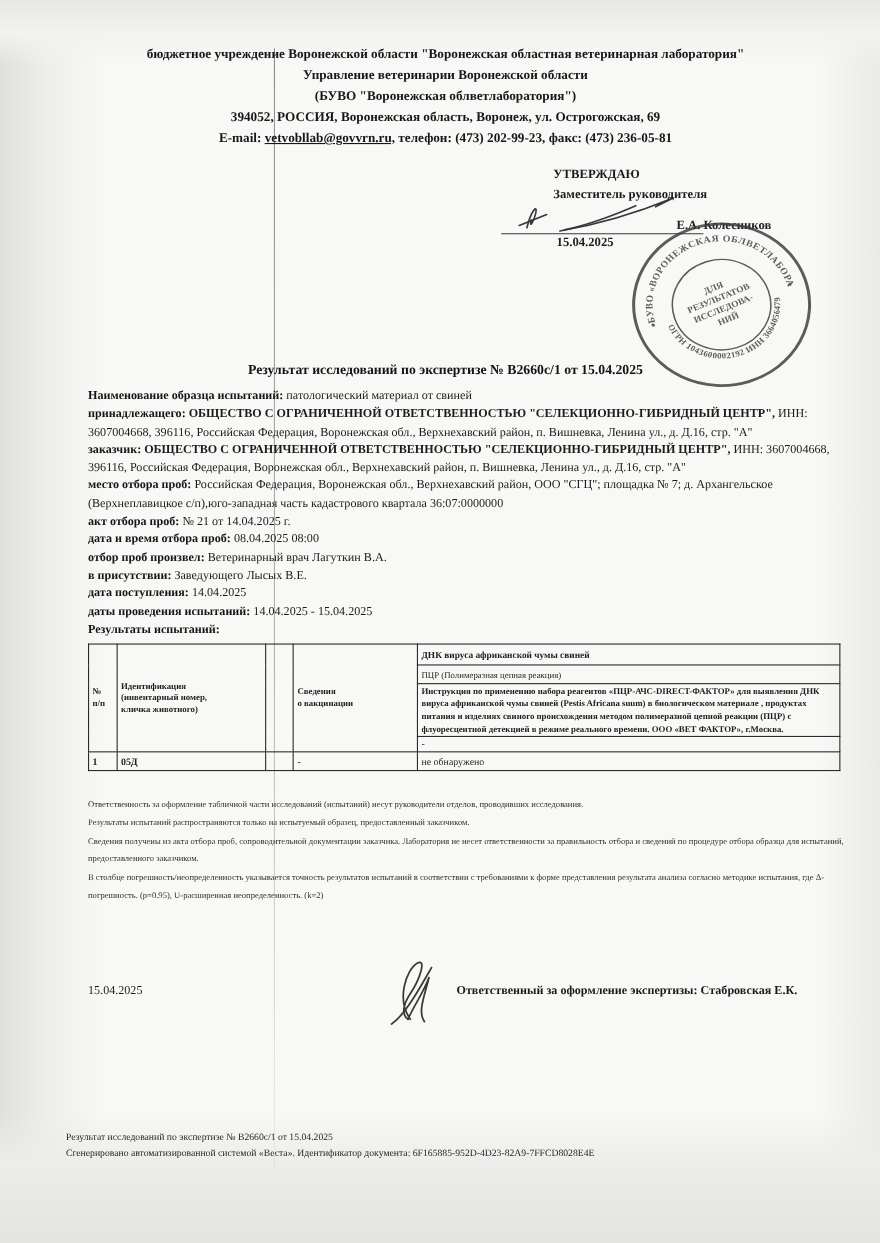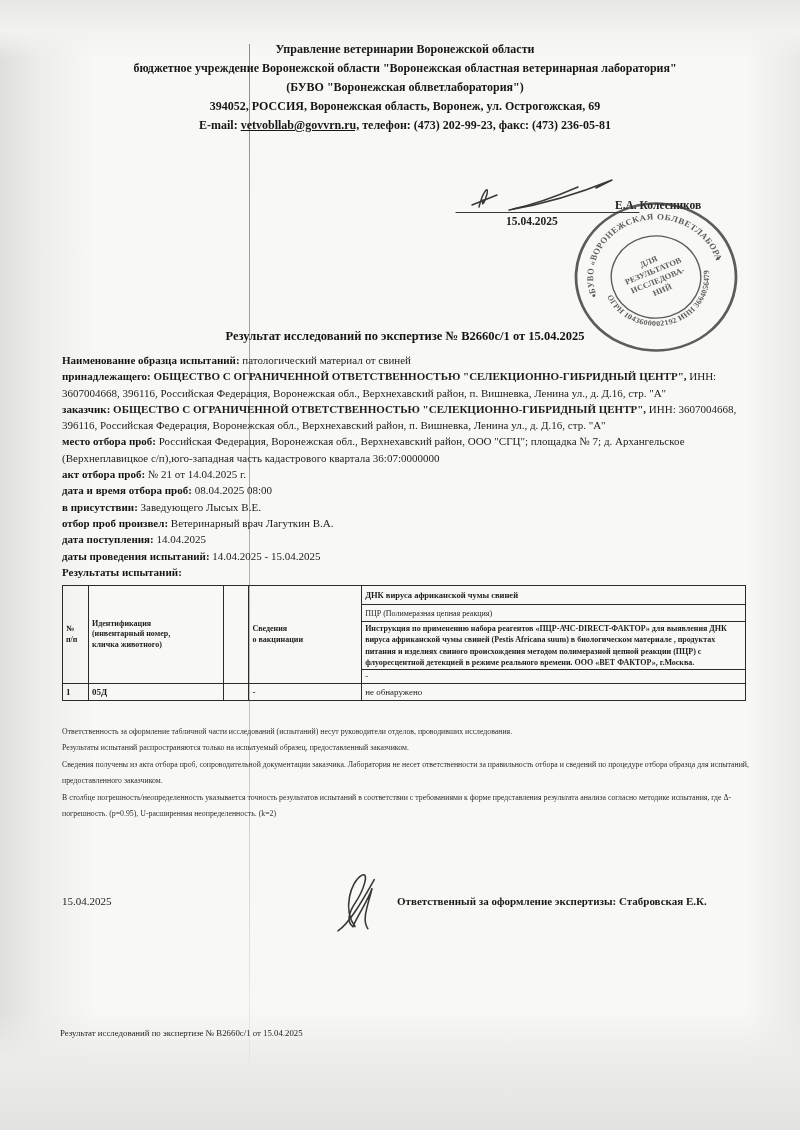--- a/index.html
+++ b/index.html
@@ -16,21 +16,21 @@
   .hdr{position:absolute;left:55px;top:40px;width:700px;text-align:center;font-weight:700;font-size:12px;line-height:19px;color:#171717;}
   .hdr .u{text-decoration:underline;}
   .approval{position:absolute;left:503px;top:150px;width:250px;font-size:11.5px;line-height:18px;color:#1b1b1b;}
   .approval .b{font-weight:700;}
   .approval .pos{font-weight:600;}
   .sig-k{position:absolute;left:452px;top:174px;}
   .name-k{position:absolute;left:615px;top:199px;font-size:11.5px;font-weight:600;color:#222;}
   .date-k{position:absolute;left:506px;top:215px;font-size:11.5px;font-weight:600;}
   .stamp{position:absolute;left:570px;top:198px;width:172px;height:158px;opacity:.82;}
   .title{position:absolute;left:55px;top:329px;width:700px;text-align:center;font-weight:700;font-size:12.5px;color:#141414;}
-  .bodyflow{position:absolute;left:62px;top:352px;width:690px;font-family:Liberation Serif, serif;}
+  .bodyflow{position:absolute;left:80px;top:352px;width:690px;font-family:Liberation Serif, serif;}
   .fields p{margin:0;font-size:11px;line-height:16.3px;color:#1c1c1c;}
   .fields b{font-weight:700;color:#151515;}
   .fields .bv{font-weight:700;}
   table.res{border-collapse:collapse;width:684px;margin-top:5px;table-layout:fixed;}
   table.res td{border:1px solid #2b2b2b;padding:1px 3px;text-align:left;vertical-align:middle;color:#1e1e1e;}
   td.hcell{font-size:8px;font-weight:600;line-height:1.3;}
   td.pre{white-space:pre-line;}
   td.analyte{font-size:8.5px;font-weight:700;height:16px;}
   td.method{font-size:8px;height:14px;}
   td.instr{font-size:8px;font-weight:700;line-height:1.4;padding:3px 10px;margin-top:32px;}
@@ -46,27 +46,31 @@
   .footer{position:absolute;left:60px;top:1026px;width:700px;font-size:8.8px;line-height:15px;color:#252525;}
   svg text{font-family:"Liberation Serif","DejaVu Serif",serif;}
 </style>
 </head>
 <body>
 
 <div class="sheet">
   <div class="fold"></div>
 
   <div class="hdr">
+    <div>бюджетное учреждение Воронежской области "Воронежская областная ветеринарная лаборатория"</div>
     <div>Управление ветеринарии Воронежской области</div>
-    <div>бюджетное учреждение Воронежской области "Воронежская областная ветеринарная лаборатория"</div>
     <div>(БУВО "Воронежская облветлаборатория")</div>
     <div>394052, РОССИЯ, Воронежская область, Воронеж, ул. Острогожская, 69</div>
     <div><span>E-mail:</span> <span class="u">vetvobllab@govvrn.ru,</span> <span>телефон: (473) 202-99-23, факс: (473) 236-05-81</span></div>
   </div>
 
+  <div class="approval">
+    <div class="b">УТВЕРЖДАЮ</div>
+    <div class="pos">Заместитель руководителя</div>
+  </div>
 
   <svg class="sig-k" width="280" height="46" viewBox="0 0 280 46">
     <g fill="none" stroke="#242424" stroke-width="1.5" stroke-linecap="round" opacity="0.9">
       <path d="M4,38.5 H187" stroke-width="1.1"></path>
       <path d="M27,33 C31,17 37,11 35,20 C33,28 29,34 31,26"></path>
       <path d="M20,31 L45,21"></path>
       <path d="M160,6 C138,15 98,29 57,36 M160,6 L144,14"></path>
       <path d="M126,13 C103,23 80,31 61,35"></path>
     </g>
   </svg>
@@ -99,22 +103,22 @@
   <div class="title">Результат исследований по экспертизе № В2660с/1 от 15.04.2025</div>
 
   <div class="bodyflow">
     <div class="fields">
       <p><b>Наименование образца испытаний:</b> <span>патологический материал от свиней</span></p>
       <p><b>принадлежащего:</b> <span class="bv">ОБЩЕСТВО С ОГРАНИЧЕННОЙ ОТВЕТСТВЕННОСТЬЮ "СЕЛЕКЦИОННО-ГИБРИДНЫЙ ЦЕНТР",</span> <span>ИНН: 3607004668, 396116, Российская Федерация, Воронежская обл., Верхнехавский район, п. Вишневка, Ленина ул., д. Д.16, стр. "А"</span></p>
       <p><b>заказчик:</b> <span class="bv">ОБЩЕСТВО С ОГРАНИЧЕННОЙ ОТВЕТСТВЕННОСТЬЮ "СЕЛЕКЦИОННО-ГИБРИДНЫЙ ЦЕНТР",</span> <span>ИНН: 3607004668, 396116, Российская Федерация, Воронежская обл., Верхнехавский район, п. Вишневка, Ленина ул., д. Д.16, стр. "А"</span></p>
       <p><b>место отбора проб:</b> <span>Российская Федерация, Воронежская обл., Верхнехавский район, ООО "СГЦ"; площадка № 7; д. Архангельское (Верхнеплавицкое с/п),юго-западная часть кадастрового квартала 36:07:0000000</span></p>
       <p><b>акт отбора проб:</b> <span>№ 21 от 14.04.2025 г.</span></p>
       <p><b>дата и время отбора проб:</b> <span>08.04.2025 08:00</span></p>
+      <p><b>отбор проб произвел:</b> <span>Ветеринарный врач Лагуткин В.А.</span></p>
       <p><b>в присутствии:</b> <span>Заведующего Лысых В.Е.</span></p>
-      <p><b>отбор проб произвел:</b> <span>Ветеринарный врач Лагуткин В.А.</span></p>
       <p><b>дата поступления:</b> <span>14.04.2025</span></p>
       <p><b>даты проведения испытаний:</b> <span>14.04.2025 - 15.04.2025</span></p>
       <p><b>Результаты испытаний:</b></p>
     </div>
 
     <table class="res">
       <colgroup>
         <col style="width:3.8%">
           <col style="width:19.8%">
           <col style="width:3.7%">
@@ -167,14 +171,15 @@
           <path d="M26,54 C30,44 40,30 44,18 C40,34 34,48 40,56"></path>
           <path d="M12,58 C24,50 38,24 46,10"></path>
         </g>
       </svg>
       <span class="tx">Ответственный за оформление экспертизы: Стабровская Е.К.</span>
     </div>
   </div>
 
   <div class="footer">
     <div>Результат исследований по экспертизе № В2660с/1 от 15.04.2025</div>
+    <div>Сгенерировано автоматизированной системой «Веста». Идентификатор документа: 6F165885-952D-4D23-82A9-7FFCD8028E4E</div>
   </div>
 </div>
 
 </body></html>

